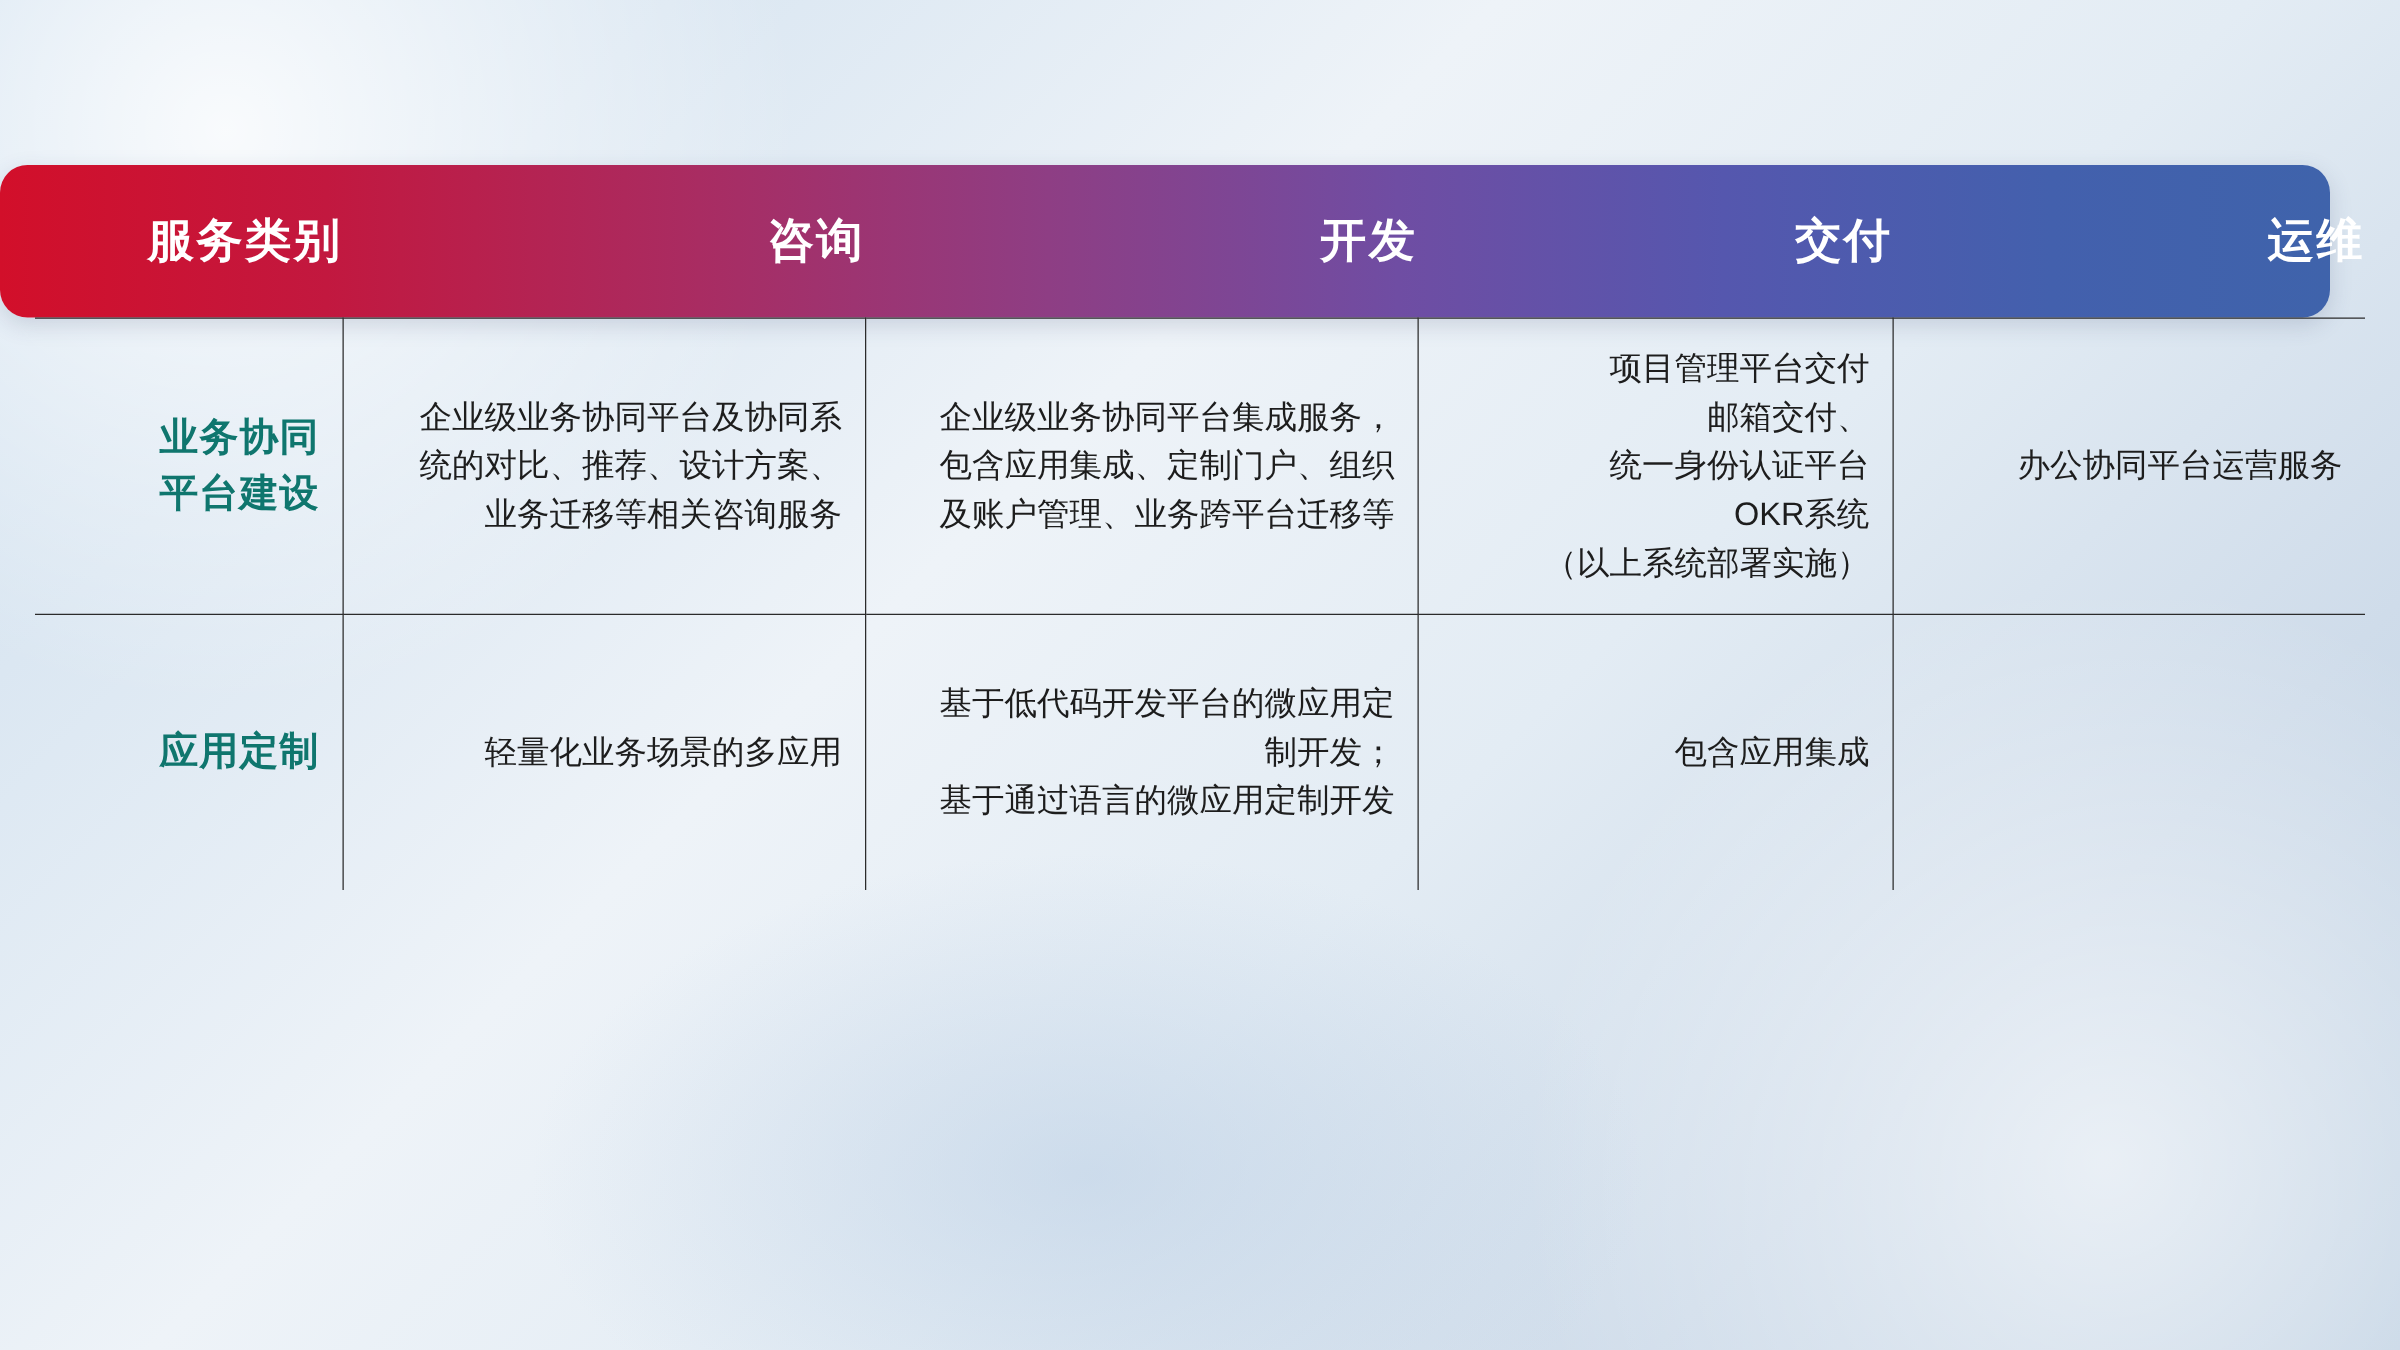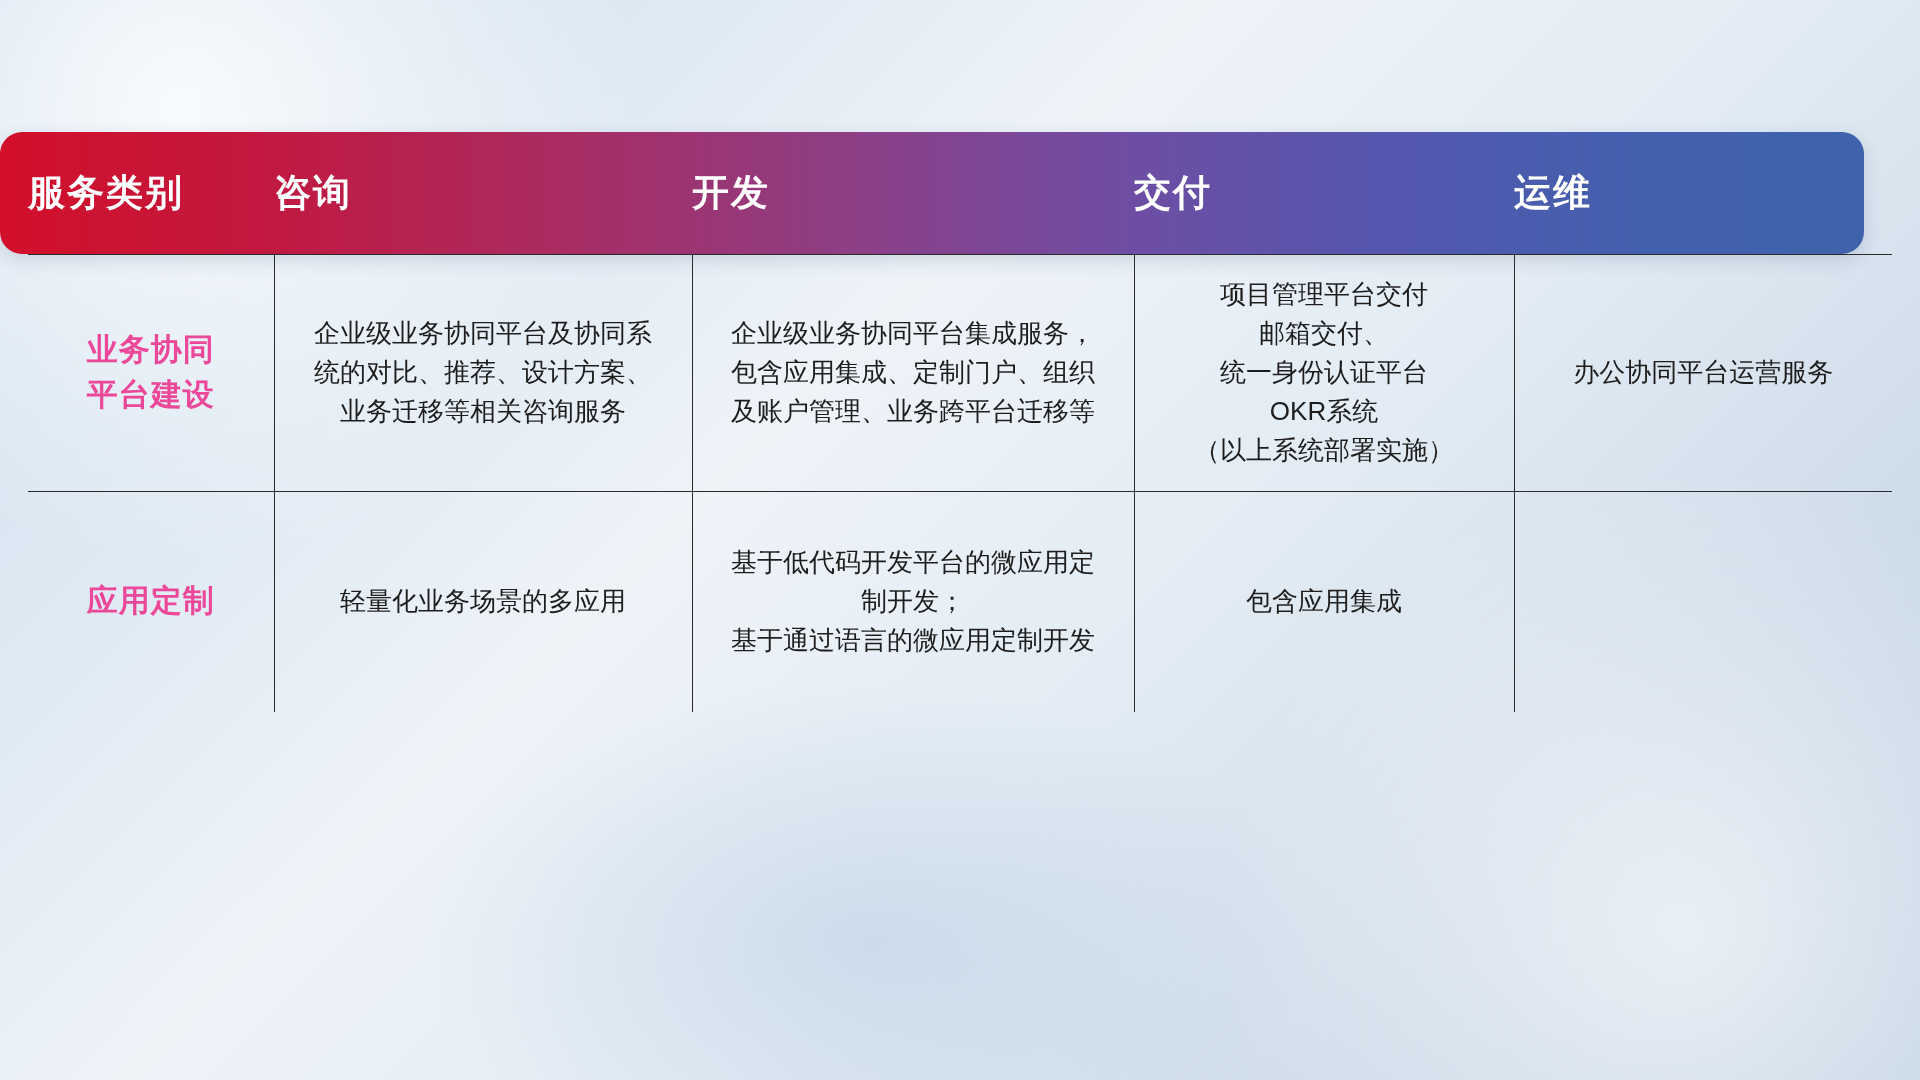--- a/index.html
+++ b/index.html
@@ -60,21 +60,21 @@
   .thead-row {
     height: 122px;
   }
   .thead-row th {
     position: relative;
     padding: 0;
     color: #ffffff;
     font-size: 37px;
     font-weight: bold;
     letter-spacing: 2px;
-    text-align: left;
+    text-align: right;
     vertical-align: middle;
   }
   .header-bar {
     position: absolute;
     left: 0;
     top: 132px;
     width: 1864px;
     height: 122px;
     border-radius: 22px;
     background: linear-gradient(90deg,
@@ -86,40 +86,40 @@
         #5557ae 74%,
         #4360ad 88%,
         #3f63ab 100%);
     box-shadow: 0 6px 18px rgba(60,70,110,0.18);
   }
 
   
   .tbody-cell {
     border: 1px solid #2b2b2b;
     vertical-align: middle;
-    text-align: center;
+    text-align: right;
     color: #1d1d1d;
     font-size: 26px;
     line-height: 1.5;
     padding: 14px 18px;
     background: transparent;
   }
   
   .tbody-row > .tbody-cell:first-child {
     border-left: none;
   }
   .tbody-row > .tbody-cell:last-child {
     border-right: none;
     font-family: Liberation Serif, serif;
   }
   .tbody-row:last-child > .tbody-cell {
     border-bottom: none;
   }
   .cat-cell {
-    color: #ec4899;
+    color: #0f766e;
     font-weight: bold;
     font-size: 31px;
     letter-spacing: 1px;
     line-height: 1.45;
     border-right: 1px solid #2b2b2b;
   }
   .row-1 .tbody-cell { height: 208px; }
   .row-2 .tbody-cell { height: 176px; }
   .row-3 .tbody-cell { height: 192px; }
 

